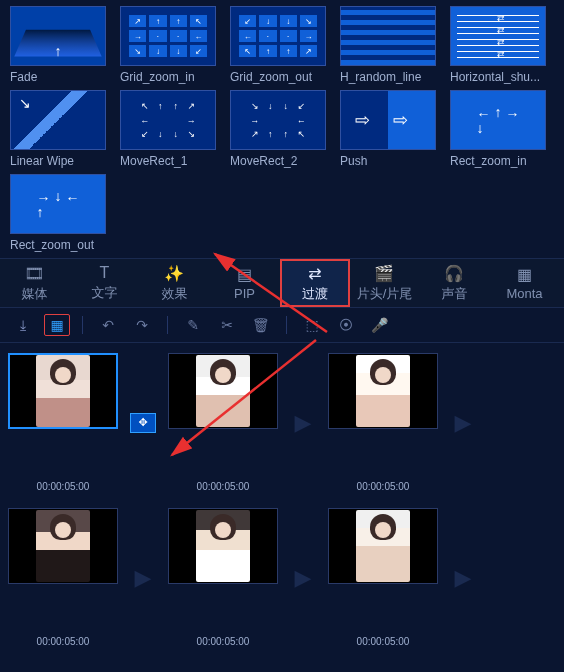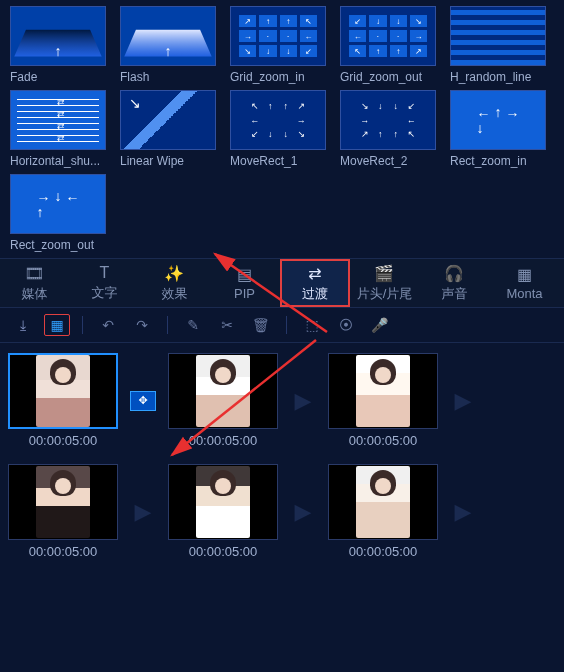--- a/index.html
+++ b/index.html
@@ -124,21 +124,21 @@
   
   .timeline { padding:10px 8px; display:flex; flex-direction:column; gap:16px; }
   .tl-row { display:flex; align-items:center; gap:10px; }
   .clip {
     display:flex; flex-direction:column; align-items:center; gap:4px;
   }
   .clip-frame {
     width:110px; height:76px; background:#000; border:1px solid #2a3a68; display:flex; align-items:center; justify-content:center; position:relative;
   }
   .clip-frame.sel { border:2px solid #2090ff; }
-  .clip-time { font-size:13px; color:#a0b0d0; }
+  .clip-time { font-size:10px; color:#a0b0d0;margin-top:48px; }
   .trans-slot {
     width:30px; height:76px; display:flex; align-items:center; justify-content:center;
   }
   .trans-slot .arrow { color:#1a2a50; font-size:22px; }
   .trans-slot .applied {
     width:26px; height:20px; background:#0050c0; border:1px solid #30a0ff; display:flex; align-items:center; justify-content:center; color:#fff; font-size:11px;
   }
 
   
   .portrait { width:54px; height:72px; background:linear-gradient(180deg,#e8d8d0 0 35%,#f0e0d8 35% 60%,#c09088 60%); border-radius:2px; position:relative;}
@@ -155,24 +155,20 @@
 </style>
 </head>
 <body>
 
 <div class="transitions-panel">
   <div class="trans-item">
     <div class="trans-thumb fade-vis"></div>
     <div class="trans-label">Fade</div>
   </div>
   <div class="trans-item">
-    <div class="trans-thumb flash-vis"></div>
-    <div class="trans-label">Flash</div>
-  </div>
-  <div class="trans-item">
     <div class="trans-thumb grid-zi-vis">
         <div class="g">
           <span>↗</span>
           <span>↑</span>
           <span>↑</span>
           <span>↖</span>
           <span>→</span>
           <span>·</span>
           <span>·</span>
           <span>←</span>
@@ -253,20 +249,24 @@
           <span>←</span>
           <span>↗</span>
           <span>↑</span>
           <span>↑</span>
           <span>↖</span>
         </div>
       </div>
     <div class="trans-label">MoveRect_2</div>
   </div>
 
+  <div class="trans-item">
+    <div class="trans-thumb push-vis"></div>
+    <div class="trans-label">Push</div>
+  </div>
   <div class="trans-item">
     <div class="trans-thumb rzi-vis">
         <div class="arrows">← ↑ →<br>↓</div>
       </div>
     <div class="trans-label">Rect_zoom_in</div>
   </div>
   <div class="trans-item">
     <div class="trans-thumb rzo-vis">
         <div class="arrows">→ ↓ ←<br>↑</div>
       </div>

